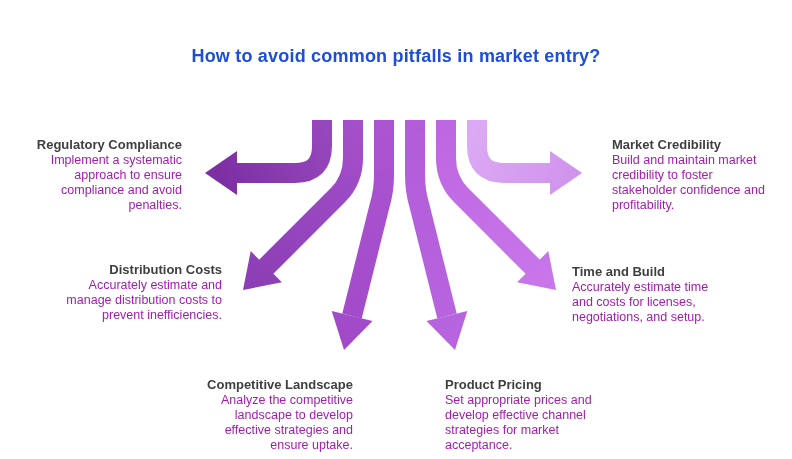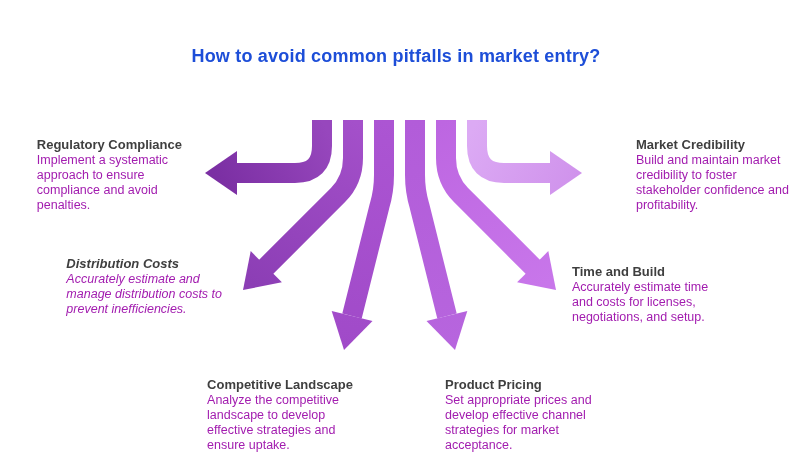--- a/index.html
+++ b/index.html
@@ -41,25 +41,25 @@
     line-height: 16px;
     margin: 0;
   }
   .item .desc {
     font-size: 12.5px;
     color: #a21caf;
     line-height: 15px;
     margin: 0;
     white-space: pre-line;
   }
-  .align-right { }
+  .align-right { text-align: right; }
   .align-left  { text-align: left; }
   .item-regulatory  { top: 137px; right: 610px; }
-  .item-credibility { top: 137px; left: 612px; margin-left: 24px; }
-  .item-distribution{ top: 256px; right: 570px; font-style: italic; }
+  .item-credibility { top: 137px; left: 612px; }
+  .item-distribution{ top: 262px; right: 570px; }
   .item-time        { top: 264px; left: 572px; }
   .item-competitive { top: 377px; right: 439px; }
   .item-pricing     { top: 377px; left: 445px; }
   .shaft { fill: none; stroke-width: 20; }
 </style>
 </head>
 <body>
 
 <div id="canvas">
 

